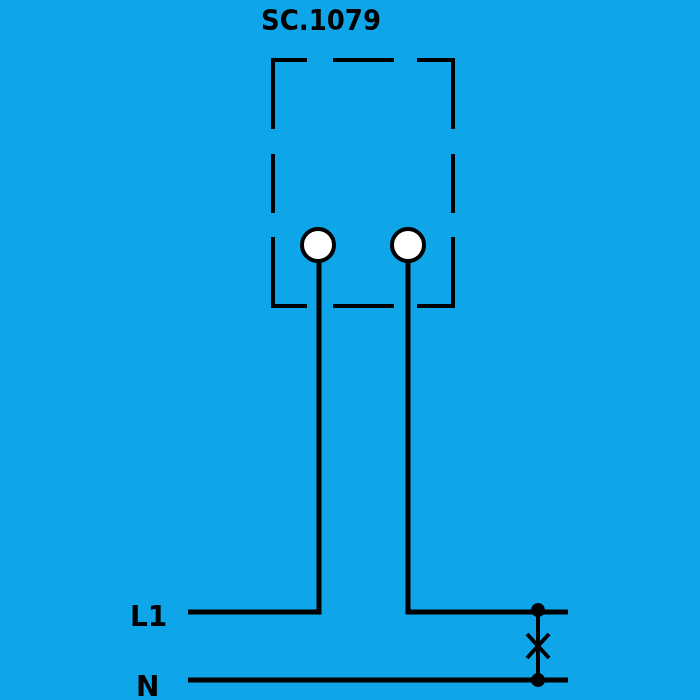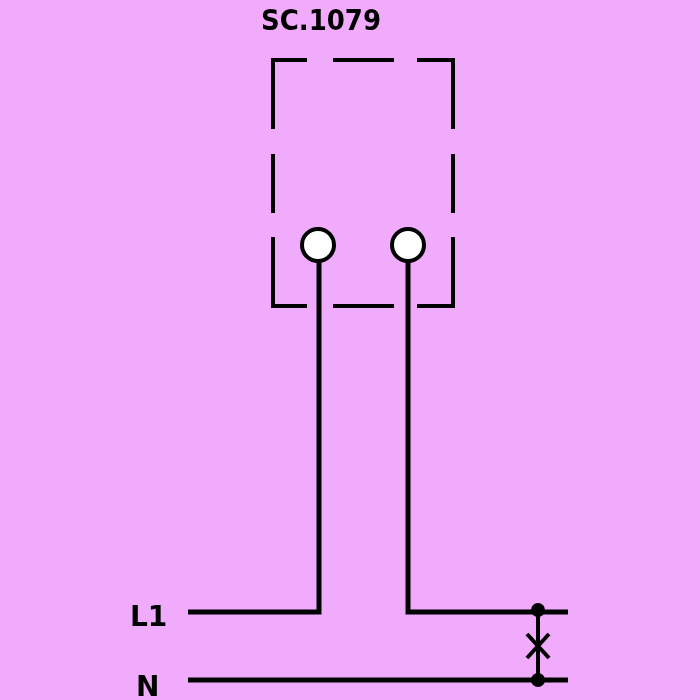--- a/index.html
+++ b/index.html
@@ -1,16 +1,16 @@
 <!DOCTYPE html>
 <html><head>
   <meta charset="utf-8">
   <style>
     html, body { margin: 0; padding: 0; background: #ffffff; }
-    #canvas { position: relative; width: 700px; height: 700px; background: #f0abfc; overflow: hidden; }
+    #canvas { position: relative; width: 700px; height: 700px; background: #0ea5e9; overflow: hidden; }
     svg { position: absolute; left: 0; top: 0; }
     .lbl { font-family: "DejaVu Sans", sans-serif; font-weight: bold; fill: #000; }
   </style>
 </head>
 <body>
 
 <div id="canvas">
   <svg width="700" height="700" viewBox="0 0 700 700">
 
     <text class="lbl" x="321" y="30" font-size="29" text-anchor="middle" textLength="120" lengthAdjust="spacingAndGlyphs">SC.1079</text>

